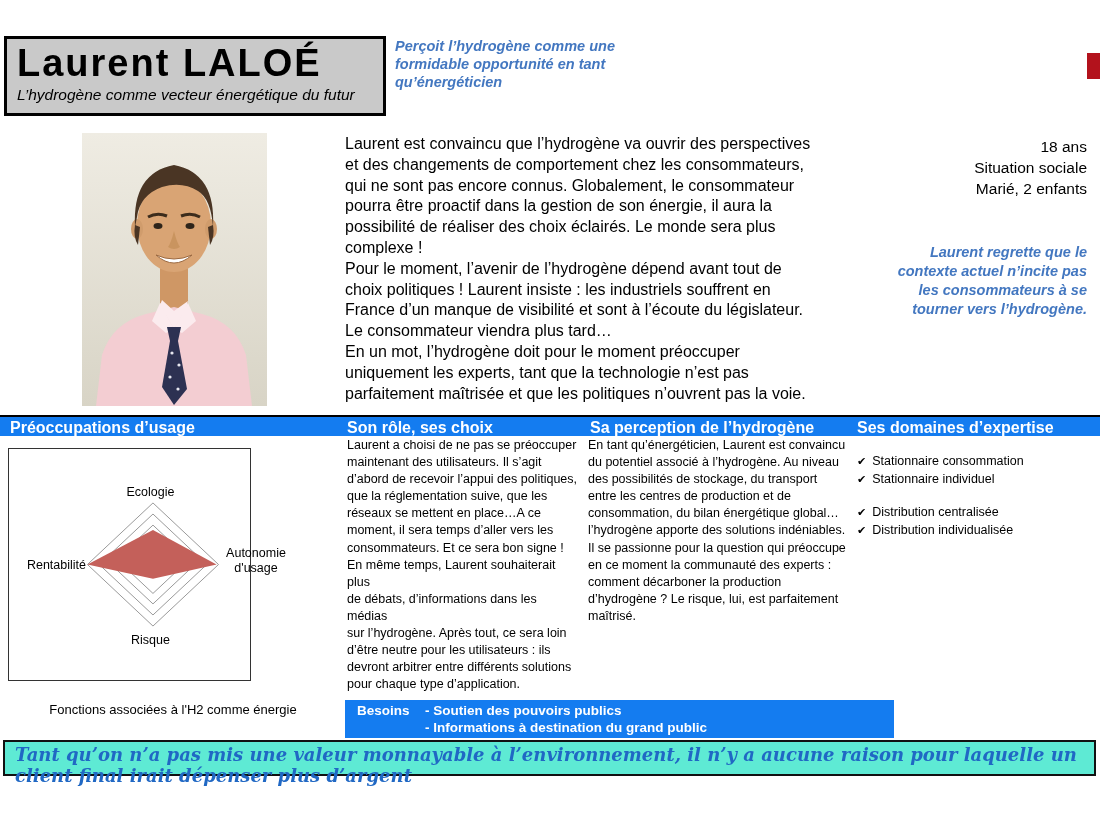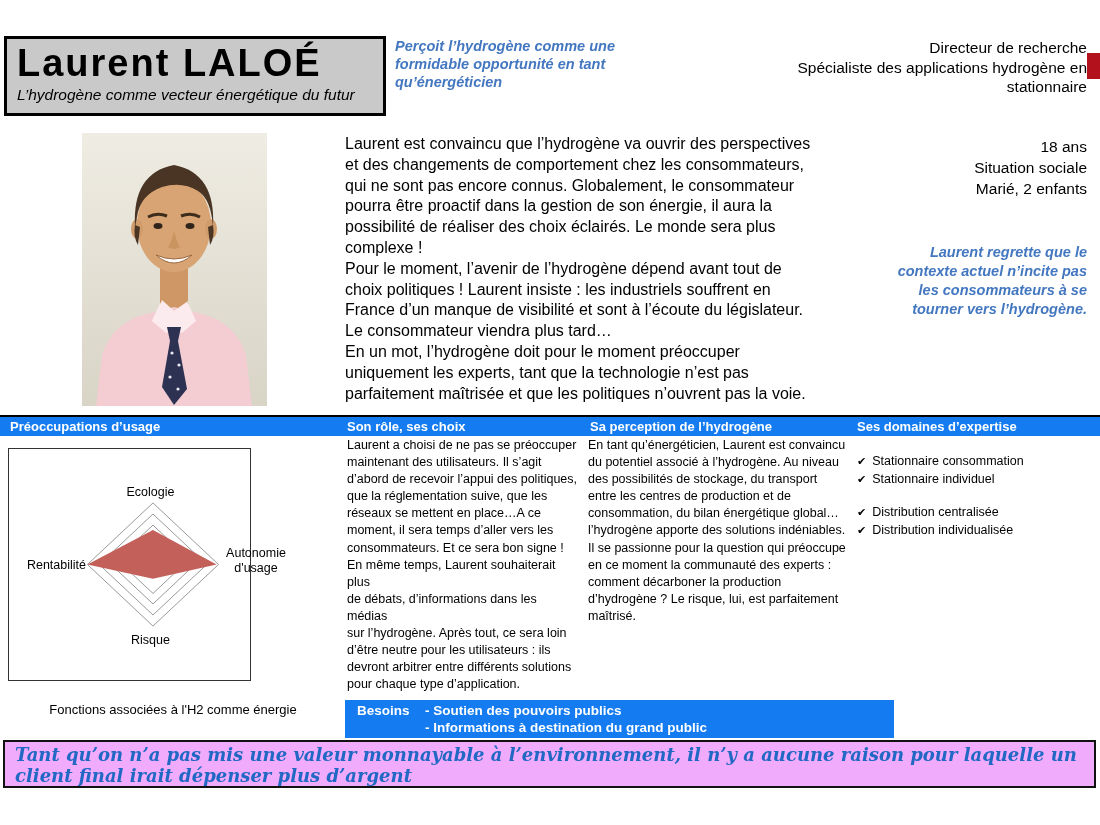--- a/index.html
+++ b/index.html
@@ -51,21 +51,21 @@
     text-align: right; color: #4377c0; font-weight: bold; font-style: italic;
     font-size: 14.5px; line-height: 19px; white-space: pre-line;
   }
 
   
   .section-bar {
     left: 0; top: 415px; width: 1100px; height: 21px;
     background: #147cf0; border-top: 2px solid #000;
   }
   .section-bar .sec-title {
-    position: absolute; top: 2px; color: #fff; font-weight: bold; font-size: 13px; white-space: nowrap;
+    position: absolute; top: 2px; color: #fff; font-weight: bold; font-size: 16px; white-space: nowrap;
   }
 
   
   .chart-box {
     left: 8px; top: 448px; width: 243px; height: 233px;
     background: #fff; border: 1px solid #333;
   }
   .chart-label { position: absolute; font-size: 12.5px; color: #000; line-height: 14.5px; }
   .lbl-top { left: 0; top: 36px; width: 283px; text-align: center; }
   .lbl-right { left: 211px; top: 97px; width: 72px; text-align: center; }
@@ -93,22 +93,22 @@
   .besoins-bar {
     left: 345px; top: 700px; width: 549px; height: 38px;
     background: #147cf0; color: #fff; display: flex;
     padding: 3px 0 0 12px;
   }
   .besoins-label { font-weight: bold; font-size: 13.5px; width: 68px; }
   .besoins-items { font-weight: bold; font-size: 13.5px; line-height: 16.5px; white-space: pre-line; }
 
   
   .quote-box {
-    left: 3px; top: 740px; width: 1093px; height: 48px;
-    background: #f0abfc; border: 2px solid #111;
+    left: 3px; top: 740px; width: 1093px; height: 36px;
+    background: #5eead4; border: 2px solid #111;
     padding: 2px 10px;
   }
   .quote-text {
     font-family: "DejaVu Serif", serif; font-style: italic; font-weight: bold;
     color: #2068c4; font-size: 18px; line-height: 21px;
   }
 </style>
 </head>
 <body>
 
@@ -116,22 +116,20 @@
 
   <div class="abs title-box">
     <div class="persona-name">Laurent LALOÉ</div>
     <div class="persona-tagline">L’hydrogène comme vecteur énergétique du futur</div>
   </div>
 
   <div class="abs perception-note">Perçoit l’hydrogène comme une
 formidable opportunité en tant
 qu’énergéticien</div>
 
-  <div class="abs role-block" style="white-space:pre-line;">Directeur de recherche
-Spécialiste des applications hydrogène en stationnaire</div>
 
   <div class="abs corner-mark"></div>
 
   <div class="abs photo-frame">
     <svg width="185" height="273" viewBox="0 0 185 273">
       <defs>
         <linearGradient id="bgGrad" x1="0" y1="0" x2="0" y2="1">
           <stop offset="0" stop-color="#efece3"></stop>
           <stop offset="1" stop-color="#d8d4c6"></stop>
         </linearGradient>

